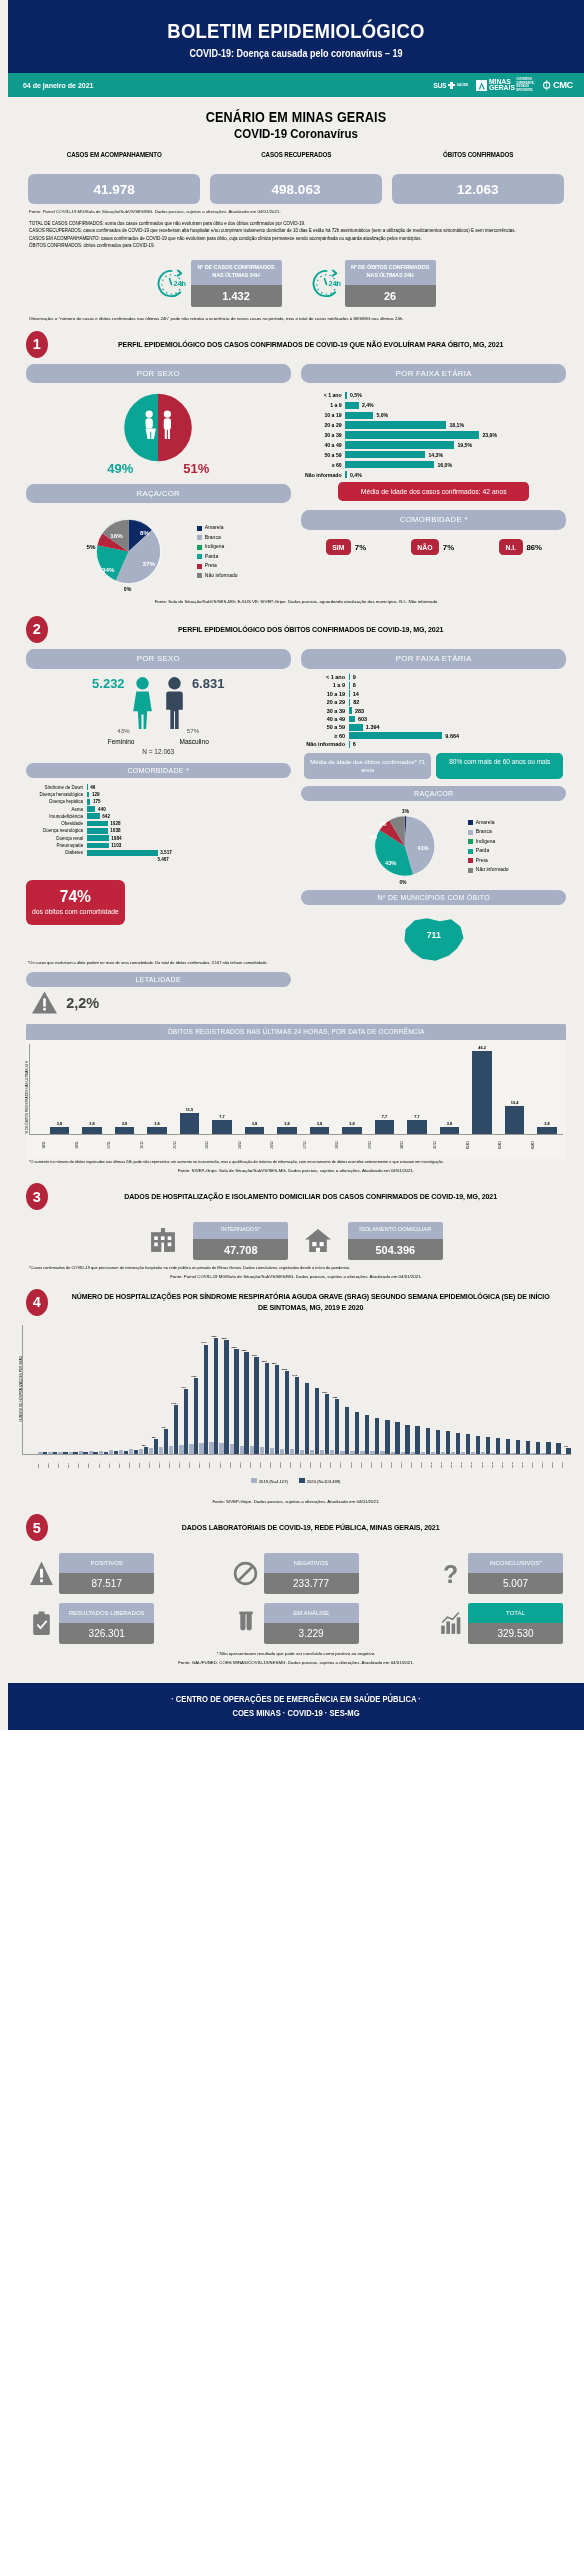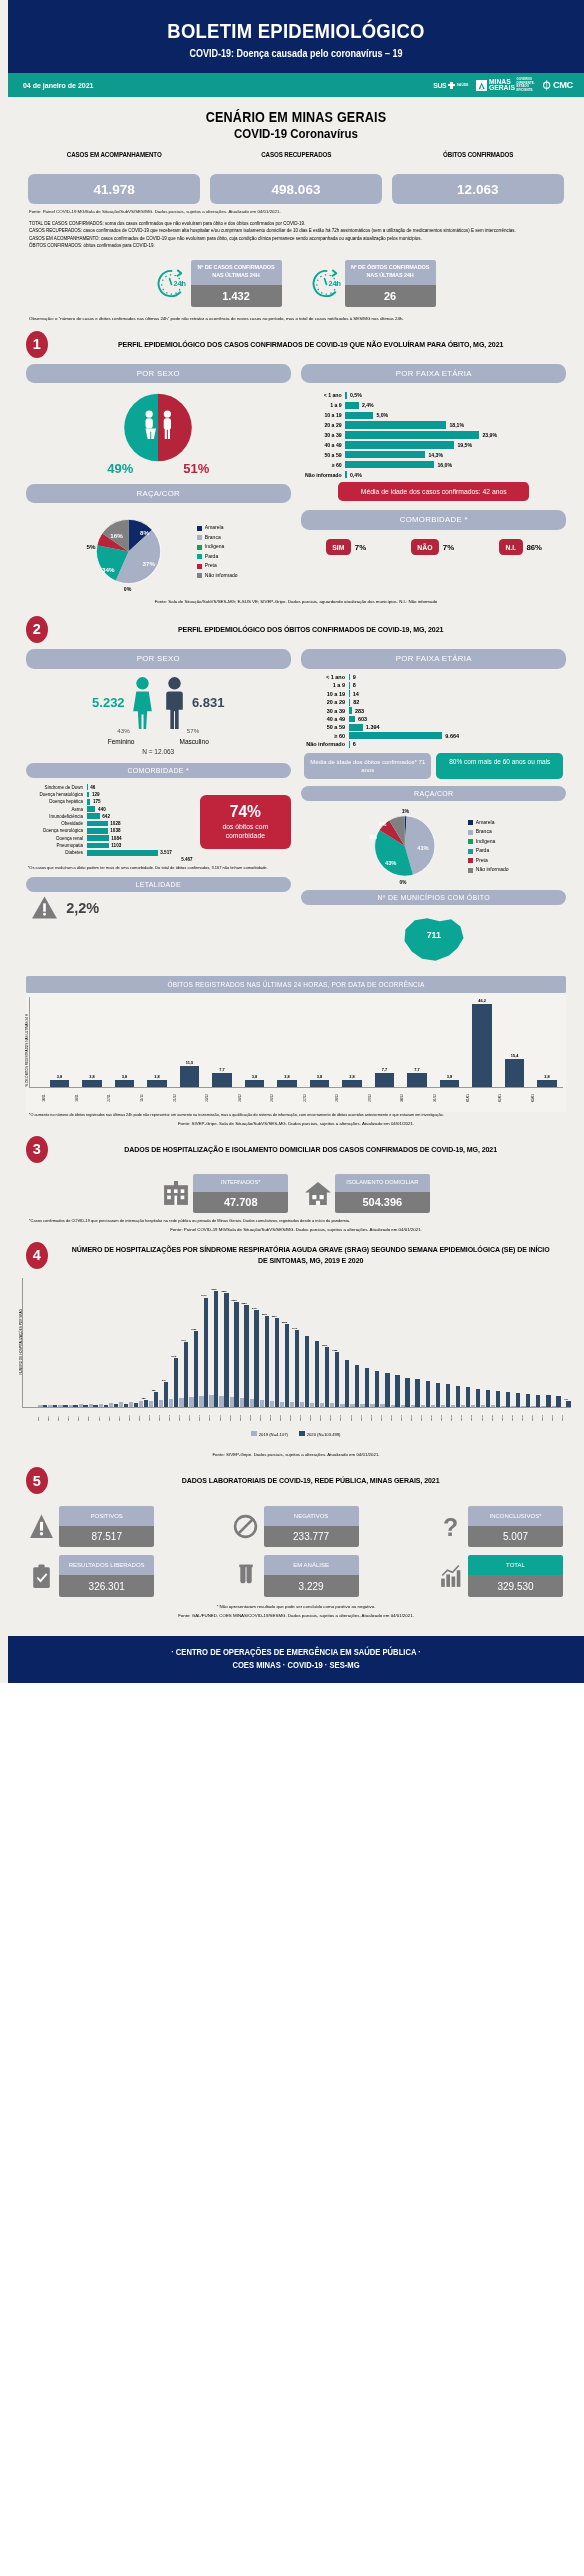--- a/index.html
+++ b/index.html
@@ -97,21 +97,21 @@
   .cmrow{display:flex;justify-content:space-around;align-items:center;padding:6.2px 2.1px 2.1px;}
   .cmi{display:flex;align-items:center;gap:3.6px;}
   .cmi .cap{background:#b4243a;color:#fff;border-radius:4.2px;font-size:6.8px;
             font-weight:bold;padding:4.7px 6.8px;}
   .cmi .pc{font-size:7.8px;font-weight:bold;}
 
   .note{font-size:4.4px;padding:5.2px 21px 2.1px;line-height:1.55;}
   .note.c{text-align:center;}
 
   
-  .sexfig{display:flex;align-items:center;justify-content:center;gap:3.1px;padding:4.2px 0 0;}
+  .sexfig{display:flex;align-items:flex-start;justify-content:center;gap:3.1px;padding:4.2px 0 0;}
   .bignum{font-size:13px;font-weight:bold;}
   .bignum.f{color:#0ba596;}
   .bignum.m{color:#37485c;}
   .pcts{display:flex;justify-content:center;gap:57px;font-size:6.2px;color:#555;margin-top:-3.1px;}
   .sexlabels{display:flex;justify-content:center;gap:45px;font-size:6.5px;margin-top:4.2px;}
   .ntot{text-align:center;font-size:6.5px;color:#333;margin-top:3.6px;}
 
   .agerows{padding:2.1px 0 0;}
   .ar{display:flex;align-items:center;font-size:5.5px;font-weight:bold;margin-bottom:1.6px;}
   .ar .lb{width:48px;text-align:right;padding-right:4.2px;flex:0 0 48px;}
@@ -147,21 +147,21 @@
   .cb .bv{font-size:3.9px;font-weight:bold;margin-bottom:1px;}
   .cb .br{background:#2e4a66;width:60%;}
   .cxlabels{display:flex;justify-content:space-around;padding-left:13.5px;margin-top:1px;}
   .cxlabels span{flex:1;text-align:center;font-size:3.1px;
                  writing-mode:vertical-rl;transform:rotate(180deg);white-space:nowrap;height:17.7px;}
   .ylab{position:absolute;left:-1px;top:21px;font-size:3.1px;writing-mode:vertical-rl;
         transform:rotate(180deg);width:7.3px;text-align:center;}
 
   
   .hosp{display:flex;justify-content:center;gap:15.6px;padding:7.3px 17.7px 0;align-items:flex-start;}
-  .hospItem{display:flex;align-items:center;gap:3px;}
+  .hospItem{display:flex;align-items:center;gap:16px;}
   .hospCard{width:95px;border-radius:2.1px;overflow:hidden;}
   .hospCard .t{background:#a8b0c6;color:#fff;font-size:5.7px;text-align:center;
                padding:4.7px 2.1px;line-height:1.4;}
   .hospCard .v{background:#7b7b7b;color:#fff;font-size:11px;font-weight:bold;
                text-align:center;padding:4.7px 2.1px;}
 
   
   .sragBox{margin:5.2px 13.5px 0;position:relative;height:171px;}
   .sragPlot{display:flex;align-items:flex-end;height:130px;padding-left:15.6px;
             border-left:0.5px solid #999;border-bottom:0.5px solid #999;gap:0.5px;}
@@ -460,21 +460,21 @@
         <span>43%</span>
         <span>57%</span>
       </div>
       <div class="sexlabels">
         <span>Feminino</span>
         <span>Masculino</span>
       </div>
       <div class="ntot">N = 12.063</div>
 
       <div class="pill sm" style="margin-top:7.3px;">COMORBIDADE *</div>
-      <div style="display:flex;gap:4.2px;align-items:flex-start;">
+      <div style="display:flex;gap:4.2px;align-items:flex-start;flex-direction:column;">
         <div class="comoList" style="flex:1;">
           <div class="cl">
               <span class="n">Síndrome de Down</span>
               <span class="b" style="width:1px"></span>
               <span class="v">46</span>
             </div>
           <div class="cl">
               <span class="n">Doença hematológica</span>
               <span class="b" style="width:2.6px"></span>
               <span class="v">129</span>

